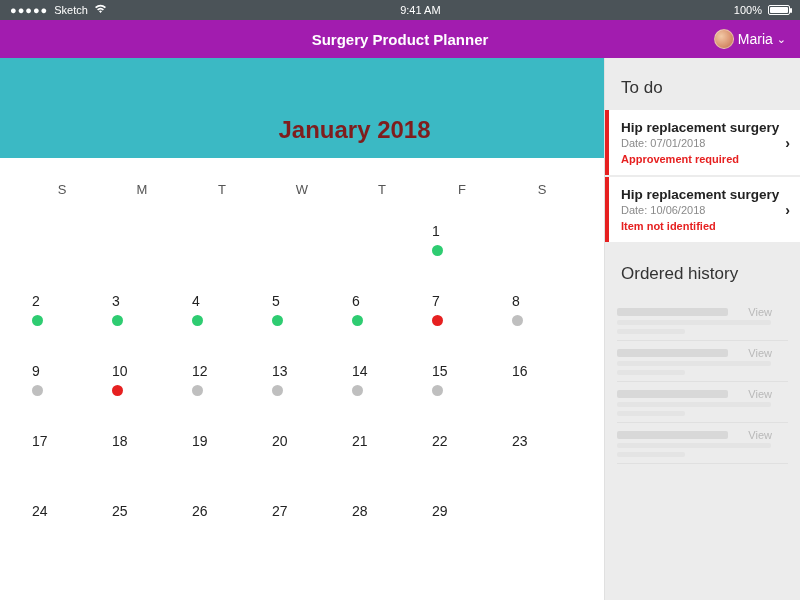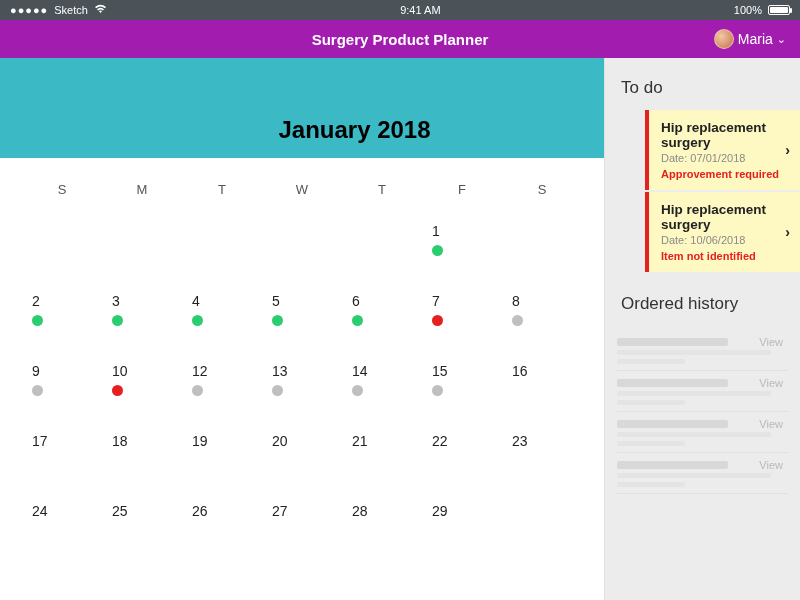--- a/index.html
+++ b/index.html
@@ -15,45 +15,45 @@
 
   .nav-bar { height: 38px; background: #a21caf; color: #fff; display: flex; align-items: center; justify-content: center; position: relative; }
   .nav-title { font-size: 15px; font-weight: 600; }
   .nav-user { position: absolute; right: 14px; display: flex; align-items: center; gap: 4px; font-size: 14px; cursor: pointer; }
   .avatar { width: 20px; height: 20px; border-radius: 50%; background: radial-gradient(circle at 35% 35%, #f2c9a6 0%, #d9926e 60%, #b56f4b 100%); border:1px solid rgba(255,255,255,.4);}
   .chev { font-size: 11px; }
 
   .main { display: flex; height: 542px; }
   .calendar { flex: 1; display: flex; flex-direction: column; }
   .cal-header { background: #3bb9c4; height: 100px; display: flex; align-items: flex-end; justify-content: center; padding-bottom: 14px; }
-  .cal-header h1 { color: #000000; font-size: 24px; font-weight: 600; margin-left: 105px; }
+  .cal-header h1 { color: #7f1d1d; font-size: 24px; font-weight: 600; margin-left: 105px; }
   .cal-grid { padding: 24px 22px 0 22px; }
   .weekdays { display: grid; grid-template-columns: repeat(7, 1fr); text-align: center; font-size: 13px; color: #555; margin-bottom: 26px; }
   .weeks { display: grid; grid-template-columns: repeat(7, 1fr); row-gap: 30px; }
   .day { text-align: left; padding-left: 10px; position: relative; height: 40px; }
   .day .num { font-size: 14px; color: #222; }
   .dot { width: 11px; height: 11px; border-radius: 50%; display: block; margin-top: 6px; }
   .dot.green { background: #2ecc71; }
   .dot.red { background: #e62020; }
   .dot.grey { background: #bfbfbf; }
 
   .sidebar { width: 196px; background: #ececec; display: flex; flex-direction: column; border-left: 1px solid #e0e0e0;}
   .section-title { padding: 20px 16px 12px 16px; font-size: 17px; color: #333; }
-  .todo-item { background: #fef9c3; border-left: 4px solid #e62020; padding: 10px 12px 10px 12px; margin-bottom: 2px; position: relative; cursor: pointer; margin-left: 40px; }
+  .todo-item { background: #ffffff; border-left: 4px solid #e62020; padding: 10px 12px 10px 12px; margin-bottom: 2px; position: relative; cursor: pointer; }
   .todo-item .title { font-weight: 700; font-size: 13.5px; color: #222; }
   .todo-item .date { font-size: 11px; color: #8a8a8a; margin-top: 2px; }
   .todo-item .status { font-size: 11px; color: #e62020; font-weight: 600; margin-top: 4px; }
   .todo-item .chevron { position: absolute; right: 10px; top: 50%; transform: translateY(-50%); color: #222; font-size: 14px; font-weight: bold;}
   .history-list { padding: 4px 12px; }
   .history-item { padding: 8px 0 6px 0; border-bottom: 1px solid #e0e0e0; display: flex; flex-direction: column; gap:4px; position:relative;}
   .skel { background: #d8d8d8; height: 8px; border-radius: 2px; }
   .skel.a { width: 65%; }
   .skel.b { width: 90%; height:5px; background:#e4e4e4;}
   .skel.c { width: 40%; height:5px; background:#e4e4e4;}
-  .view-link { position:absolute; right:5px; top:6px; font-size: 11px; color: #b9b9b9; cursor:pointer;}
+  .view-link { position:absolute; right:16px; top:6px; font-size: 11px; color: #b9b9b9; cursor:pointer;}
 </style>
 </head>
 <body>
 
 <div class="status-bar">
   <div class="status-left">
     <span class="dots">●●●●●</span>
     <span>Sketch</span>
     <span class="wifi">
       <svg width="13" height="10" viewBox="0 0 13 10">

